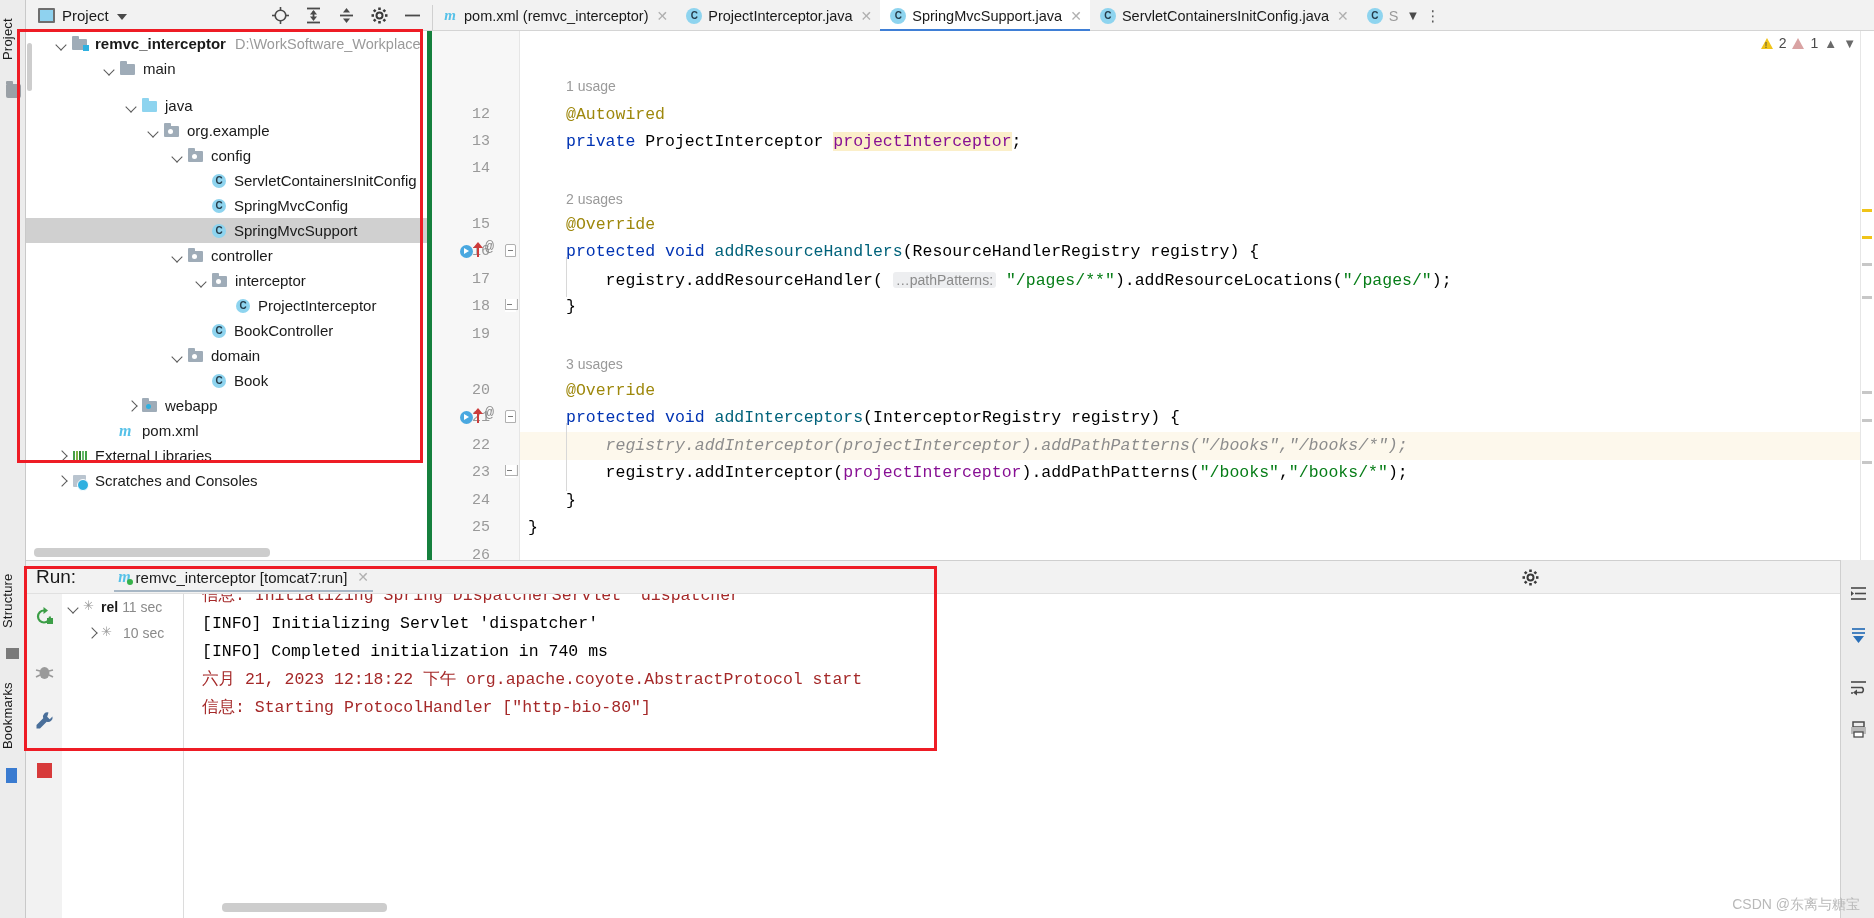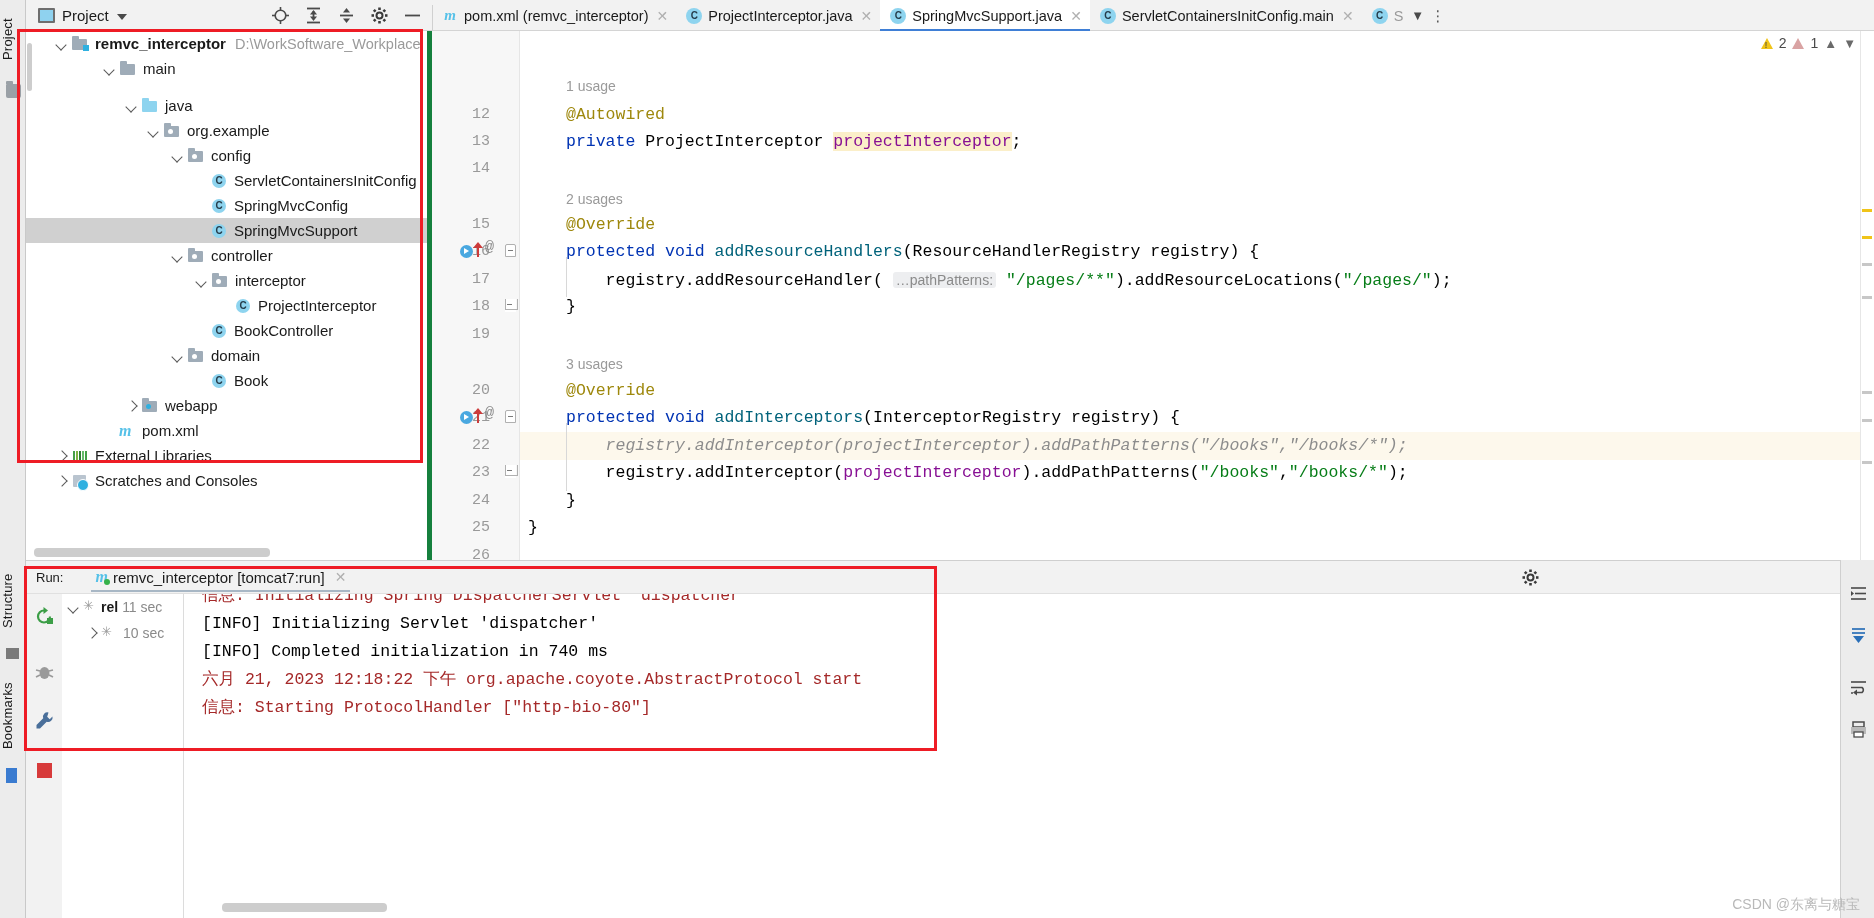--- a/index.html
+++ b/index.html
@@ -376,21 +376,21 @@
     border-top: 1px solid #cfcfcf;
   }
   .run-header {
     position: absolute; left: 0; top: 0;
     width: 100%; height: 33px;
     background: #f2f2f2;
     display: flex; align-items: center;
     padding-left: 10px;
     border-bottom: 1px solid #e0e0e0;
   }
-  .run-label { font-size: 13px; color: #1a1a1a; margin-right: 26px; }
+  .run-label { font-size: 19px; color: #1a1a1a; margin-right: 36px; }
   .run-tab {
     display:flex; align-items:center; position: relative;
     font-size: 15px; color:#1a1a1a; height: 33px;
     padding: 0 6px; cursor: pointer;
   }
   .run-tab:after {
     content:''; position:absolute; left:2px; right:2px; bottom: 2px;
     height: 2px; background: #a8b7c5;
   }
   .run-tab .mico {
@@ -542,21 +542,21 @@
         <span>ProjectInterceptor.java</span>
         <span class="tab-x">✕</span>
       </div>
       <div class="tab active">
         <span class="tab-ico ico-class">C</span>
         <span>SpringMvcSupport.java</span>
         <span class="tab-x">✕</span>
       </div>
       <div class="tab">
         <span class="tab-ico ico-class">C</span>
-        <span>ServletContainersInitConfig.main</span>
+        <span>ServletContainersInitConfig.java</span>
         <span class="tab-x">✕</span>
       </div>
       <div class="tab" style="color:#9a9a9a;padding-right:2px;">
         <span class="tab-ico ico-class">C</span>
         <span>S</span>
       </div>
       <div class="tab-overflow">
         <span style="font-size:13px;color:#4a4a4a;">▼</span>
         <span class="vdots">⋮</span>
       </div>

